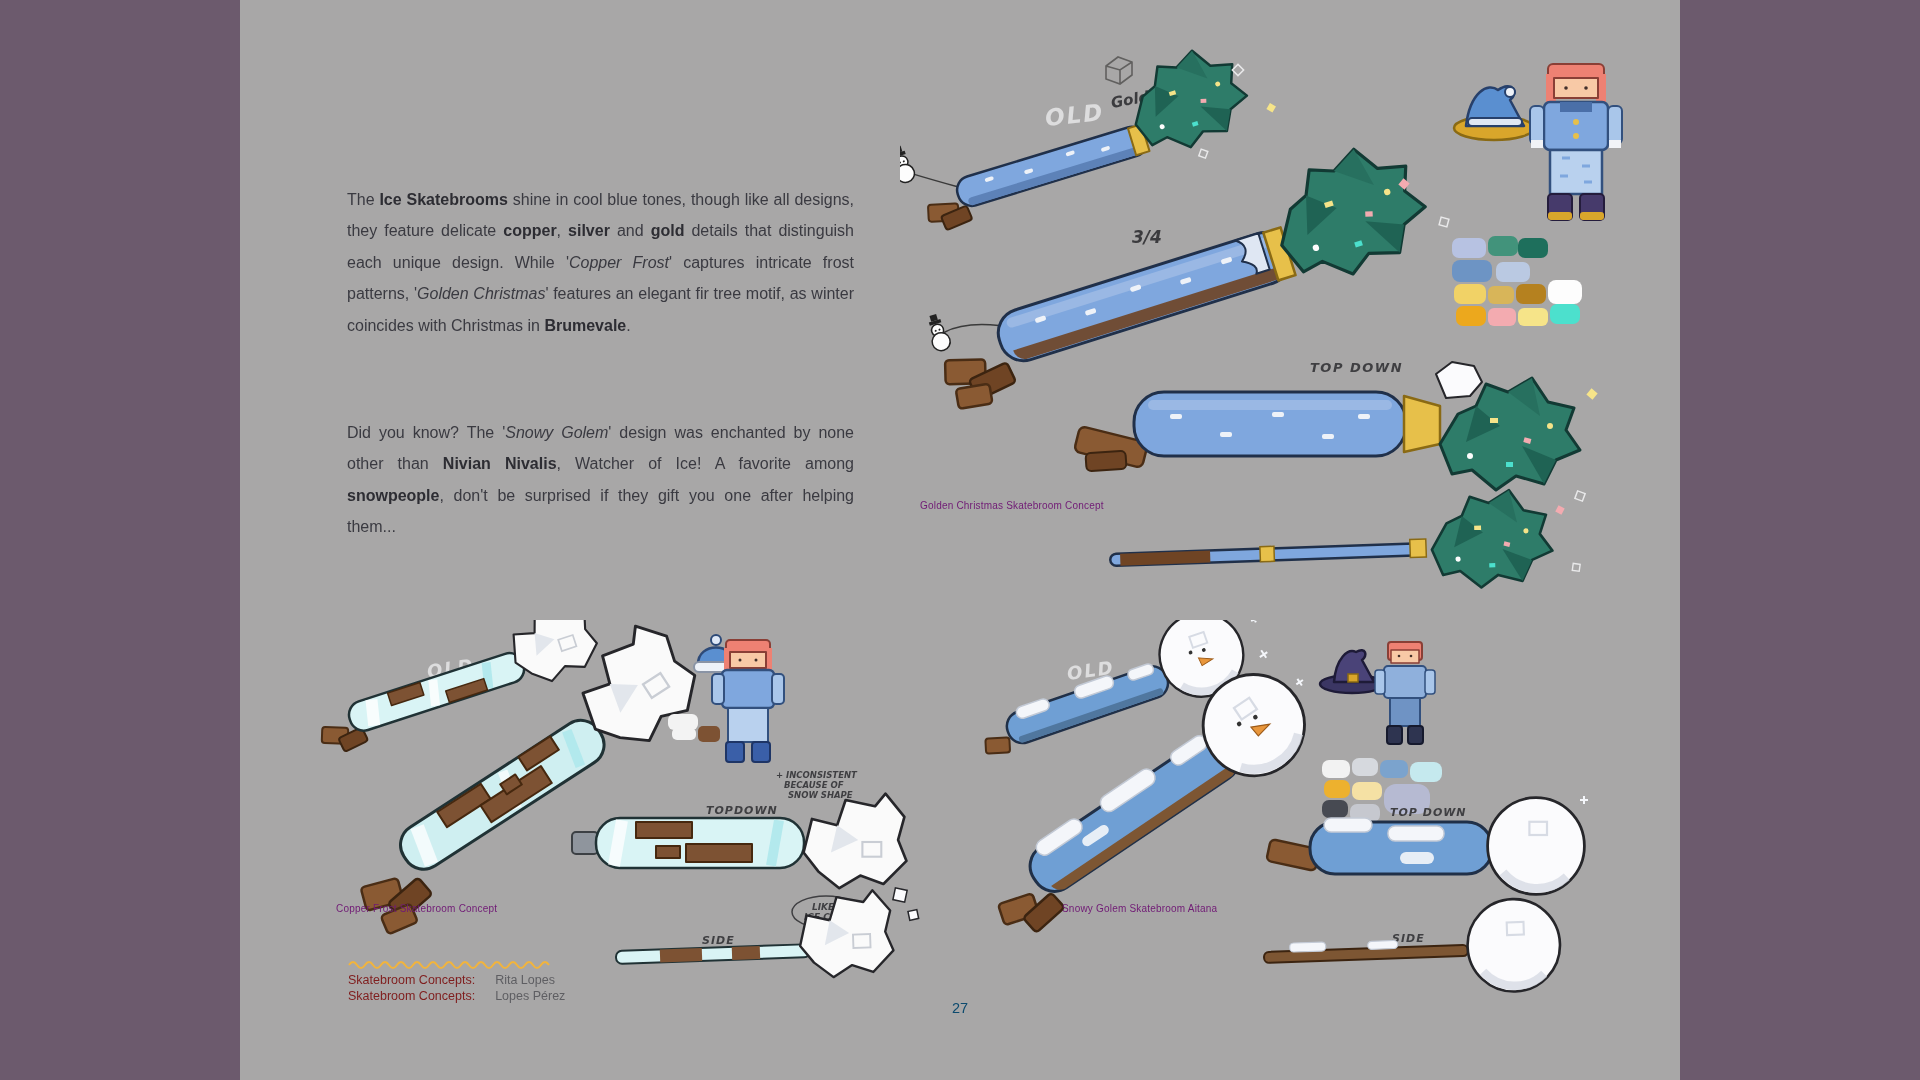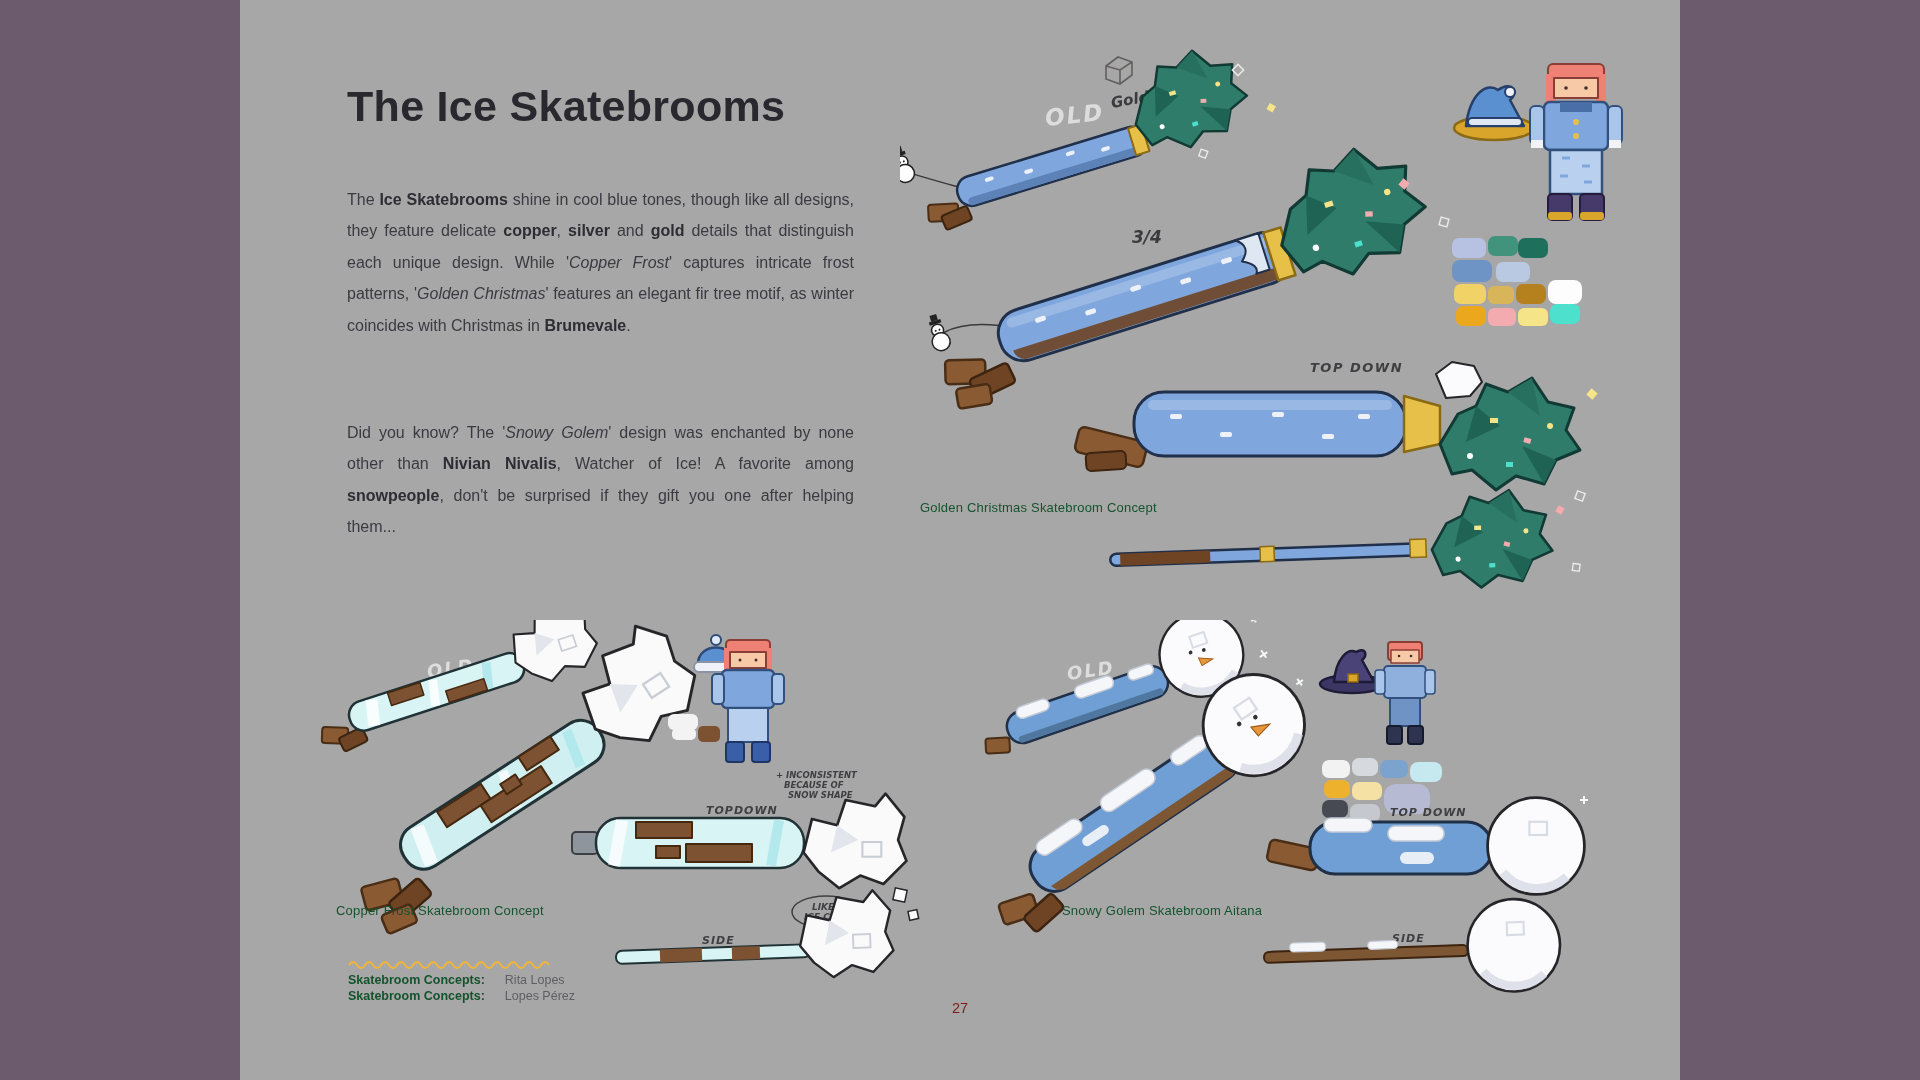--- a/index.html
+++ b/index.html
@@ -4,42 +4,41 @@
 <style>
   html,body{margin:0;padding:0}
   body{width:1920px;height:1080px;overflow:hidden;background:#6c5a6d;font-family:"Liberation Sans",sans-serif}
   .page{position:absolute;left:240px;top:0;width:1440px;height:1080px;background:#a8a7a7}
   .title{position:absolute;left:107px;top:82px;font-size:43px;font-weight:800;color:#28282e;letter-spacing:.3px}
   .para{position:absolute;left:107px;width:507px;font-size:16px;line-height:31.4px;color:#3a3a41;text-align:justify}
   .para .b{font-weight:700;color:#2d2d33}
   .para .i{font-style:italic}
   .p1{top:184px}
   .p2{top:417px}
-  .caption{position:absolute;font-size:13px;color:#14532d;letter-spacing:.2px}
+  .caption{position:absolute;font-size:10px;color:#701a75;letter-spacing:.2px}
   .cap-gc{left:680px;top:500px}
   .cap-cf{left:96px;top:903px}
   .cap-sg{left:822px;top:903px}
   .credits{position:absolute;left:108px;top:972px;font-size:12.5px;line-height:16px;color:#5e5e62}
-  .credits .lbl{font-weight:700;color:#14532d}
+  .credits .lbl{font-weight:400;color:#7f1d1d}
   .credits .val{margin-left:20px}
   .squiggle{position:absolute;left:108px;top:960px}
-  .pagenum{position:absolute;left:690px;top:1000px;width:60px;text-align:center;font-size:14.5px;color:#7f1d1d}
+  .pagenum{position:absolute;left:690px;top:1000px;width:60px;text-align:center;font-size:14.5px;color:#0c4a6e}
   svg.art{position:absolute}
   svg text{font-family:"DejaVu Sans",sans-serif}
   .ann-d{fill:#3b3b3e;font-style:italic;font-weight:bold}
   .ann-w{fill:#ebebec;opacity:.8;font-style:italic;font-weight:bold;letter-spacing:2px}
   .ann-t{fill:#3f3f42;font-style:italic;font-weight:bold}
   svg .ol{stroke-linejoin:round;stroke-linecap:round}
 </style>
 </head>
 <body>
 
 <div class="page">
 
-  <div class="title">The Ice Skatebrooms</div>
 
   <div class="para p1"><span>The </span><span class="b">Ice Skatebrooms</span><span> shine in cool blue tones, though like all designs, they feature delicate </span><span class="b">copper</span><span>, </span><span class="b">silver</span><span> and </span><span class="b">gold</span><span> details that distinguish each unique design. While '</span><span class="i">Copper Frost</span><span>' captures intricate frost patterns, '</span><span class="i">Golden Christmas</span><span>' features an elegant fir tree motif, as winter coincides with Christmas in </span><span class="b">Brumevale</span><span>.</span></div>
 
   <div class="para p2"><span>Did you know? The '</span><span class="i">Snowy Golem</span><span>' design was enchanted by none other than </span><span class="b">Nivian Nivalis</span><span>, Watcher of Ice! A favorite among </span><span class="b">snowpeople</span><span>, don't be surprised if they gift you one after helping them...</span></div>
 
   <svg class="art" style="left:660px;top:40px" width="770" height="480" viewBox="0 0 770 480">
     <defs>
       <g id="fir">
         <path class="ol" d="M-70,8 L-52,-22 L-34,-30 L-24,-52 L-2,-44 L22,-58 L38,-34 L64,-28 L56,-6 L70,14 L46,24 L34,48 L6,40 L-14,54 L-38,34 L-58,38 Z" fill="#2e7c69" stroke="#123a34" stroke-width="3"></path>
         <path d="M-34,-30 L-10,-10 L-44,6 Z" fill="#1f6354"></path>

